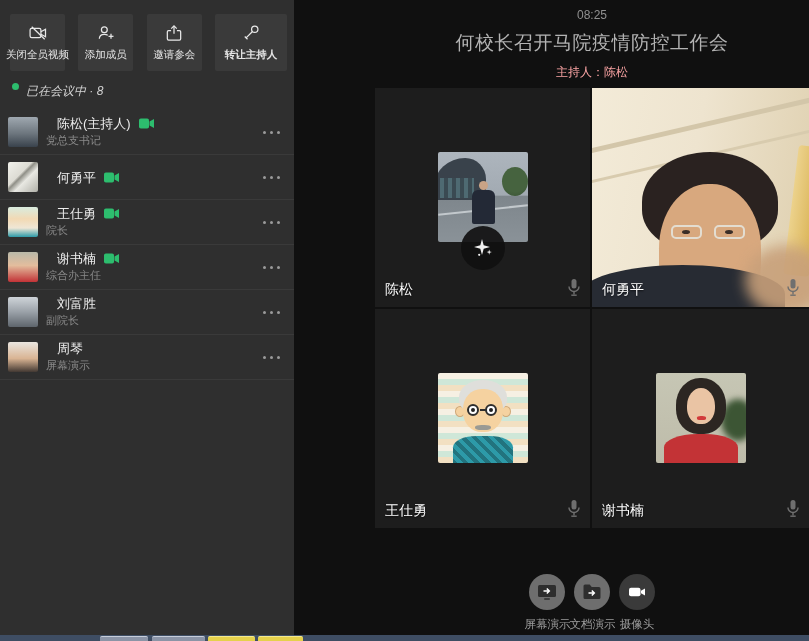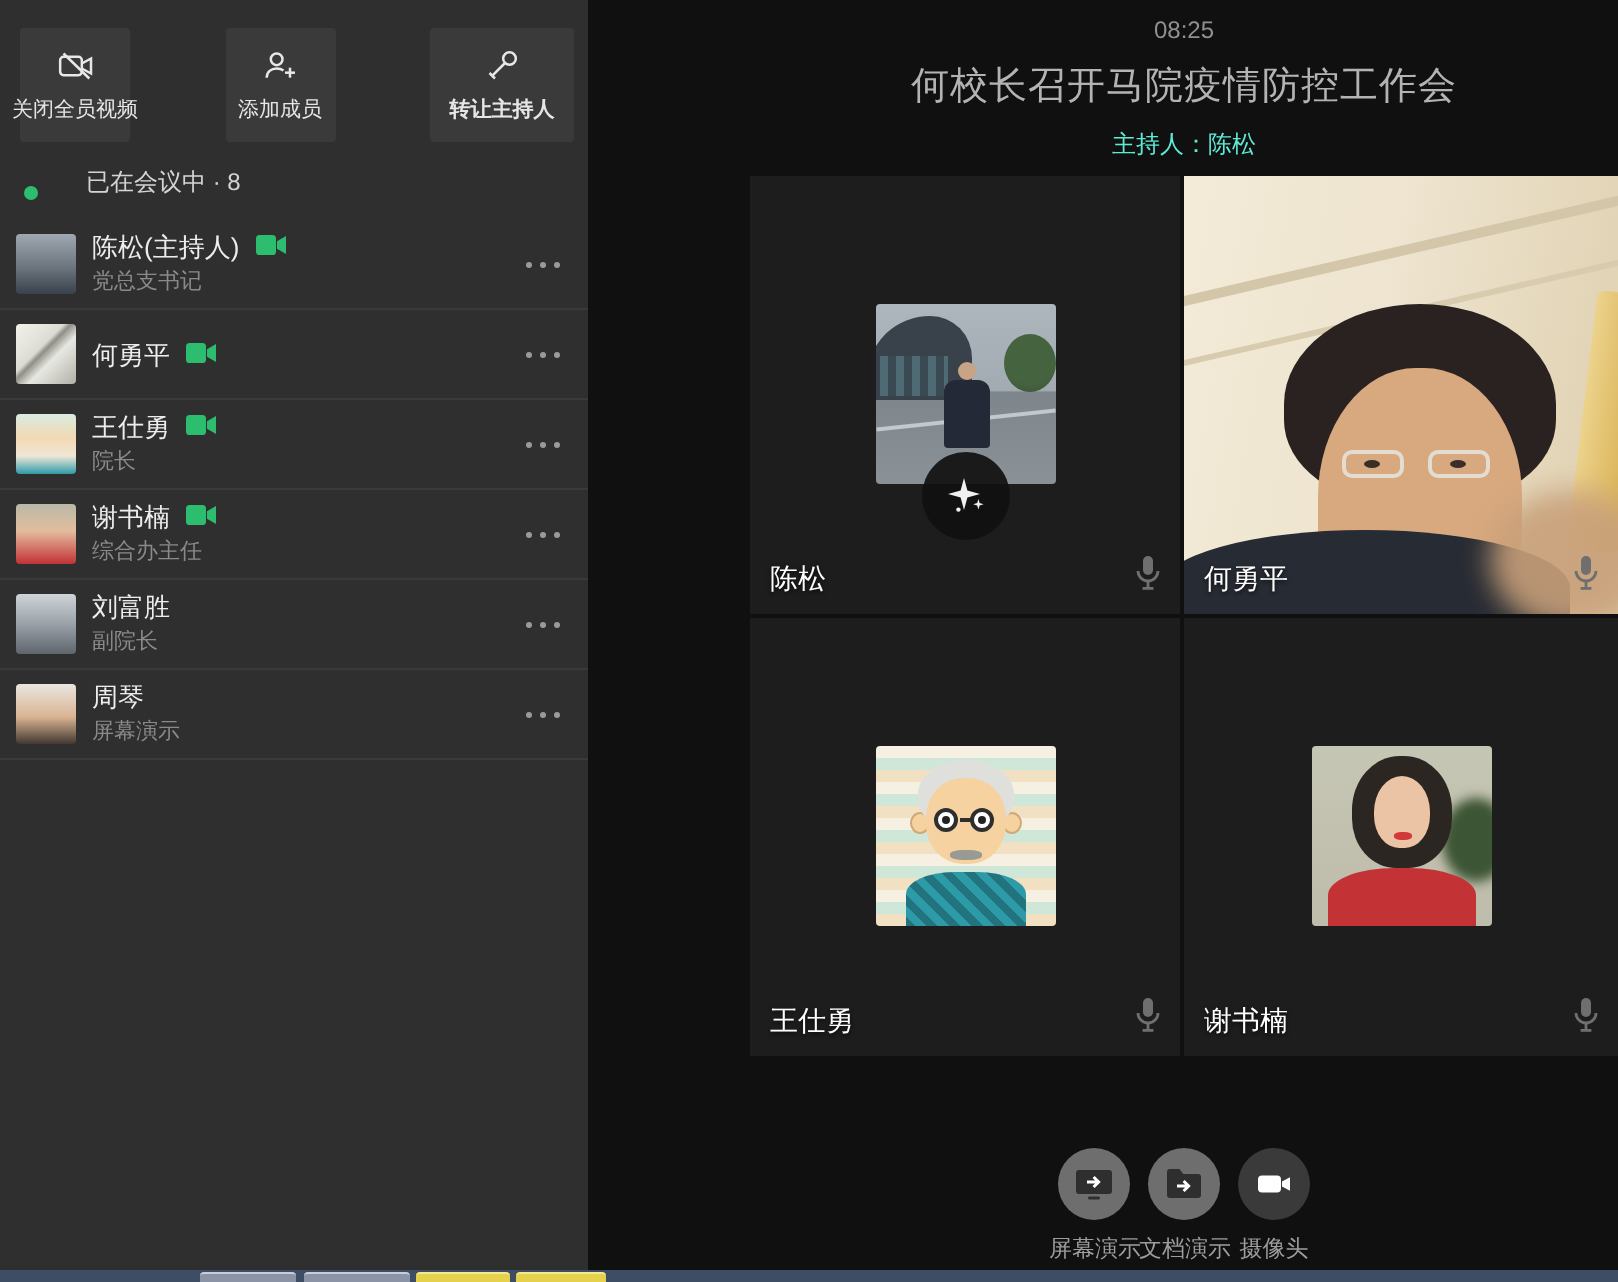--- a/index.html
+++ b/index.html
@@ -16,28 +16,28 @@
 
   .mtoolbar { position:absolute; top:14px; left:10px; width:277px; display:flex; justify-content:space-between; }
   .mtb-btn {
     background:#3a3a3a; border:0; border-radius:2px; height:57px; cursor:default;
     display:flex; flex-direction:column; align-items:center; justify-content:center; gap:5px;
     color:#e6e6e6; font-size:10.5px; white-space:nowrap; padding:0 2px;
   }
   .mtb-btn.w54 { width:55px; } .mtb-btn.w72 { width:72px;font-weight:bold; }
   .mtb-btn svg { display:block; }
 
-  .status-row { position:absolute; top:83px; left:12px; display:flex; align-items:flex-end; gap:24px; }
+  .status-row { position:absolute; top:83px; left:12px; display:flex; align-items:flex-start; gap:7px;font-style:italic; }
   .status-dot { width:7px; height:7px; border-radius:50%; background:#2dbd6e; }
   .status-text { font-size:12px; color:#d4d4d4; }
 
   .plist { position:absolute; top:110px; left:0; width:294px; }
   .prow { position:relative; height:45px; border-bottom:1px solid #3a3a3a; }
   .pavatar { position:absolute; left:8px; top:7px; width:30px; height:30px; border-radius:2px; }
-  .pname-line { position:absolute; left:46px; top:5px; display:flex; align-items:center; gap:8px; }
+  .pname-line { position:absolute; left:57px; top:5px; display:flex; align-items:center; gap:8px; }
   .prow.single .pname-line { top:14px; }
   .pname { font-size:13px; color:#ededed; white-space:nowrap; }
   .ptitle { position:absolute; left:46px; top:23px; font-size:11px; color:#8a8a8a; white-space:nowrap; }
   .more-dots { position:absolute; right:12px; top:19px; width:20px; height:6px; }
   .more-dots i { position:absolute; top:2px; width:3px; height:3px; border-radius:50%; background:#9a9a9a; }
   .more-dots i:nth-child(1){left:1px} .more-dots i:nth-child(2){left:8px} .more-dots i:nth-child(3){left:15px}
 
   .av1 { background:linear-gradient(180deg,#9fa8b0 0%,#6d767e 55%,#39424c 100%); }
   .av2 { background:linear-gradient(135deg,#f2f2ec 0%,#dddcd4 40%,#8f8f87 46%,#e8e8e2 60%,#b0b0a8 100%); }
   .av3 { background:linear-gradient(180deg,#d9ecdf 0%,#f2d9b4 40%,#efe7d6 70%,#2d9aa8 100%); }
@@ -45,21 +45,21 @@
   .av5 { background:linear-gradient(180deg,#cfd4d9 0%,#9aa1a8 50%,#5e656c 100%); }
   .av6 { background:linear-gradient(180deg,#4f7ecb 0%,#35589c 60%,#24406f 100%); }
   .av7 { background:linear-gradient(135deg,#ecdccb 0%,#caa18b 50%,#9a6a5a 100%); }
   .av8 { background:linear-gradient(180deg,#eae6e0 0%,#d9b493 55%,#423832 100%); }
 
   
   .main { position:absolute; left:294px; top:0; width:515px; height:635px; background:#101010;text-decoration:underline; }
   .mheader { position:absolute; left:81px; top:8px; width:434px; text-align:center; }
   .mtime { font-size:12px; color:#909090; margin-bottom:8px; }
   .mtitle { font-size:19px; color:#b3b3b3; margin-bottom:8px; letter-spacing:0.5px; }
-  .mhost { font-size:12px; color:#5eead4; }
+  .mhost { font-size:12px; color:#fca5a5; }
 
   .vgrid { position:absolute; left:81px; top:88px; width:434px; height:440px;
            display:grid; grid-template-columns:215px 217px; grid-template-rows:219px 219px; gap:2px; }
   .vtile { position:relative; background:#1d1d1d; overflow:hidden; }
   .vlabel { position:absolute; left:10px; bottom:8px; font-size:14px; color:#fff;
             text-shadow:0 1px 2px rgba(0,0,0,.7); z-index:5; }
   .vmic { position:absolute; right:9px; bottom:6px; z-index:5; }
 
   .tile-avatar { position:absolute; width:90px; height:90px; top:64px; left:50%; margin-left:-45px; border-radius:2px; overflow:hidden; z-index:2; }
   .beauty-badge { position:absolute; left:50%; margin-left:-22px; top:138px; width:44px; height:44px; border-radius:50%;
@@ -151,20 +151,30 @@
       <span>
         <svg width="20" height="20" viewBox="0 0 24 24">
             <circle cx="10" cy="8" r="3.5" stroke="#e8e8e8" fill="none" stroke-width="1.5"></circle>
             <path d="M4 19 c0-3.5 2.7-5.5 6-5.5 1.6 0 3 .4 4.1 1.2" stroke="#e8e8e8" fill="none" stroke-width="1.5"></path>
             <line x1="18" y1="13" x2="18" y2="19" stroke="#e8e8e8" stroke-width="1.5"></line>
             <line x1="15" y1="16" x2="21" y2="16" stroke="#e8e8e8" stroke-width="1.5"></line>
           </svg>
       </span>
       <span>添加成员</span>
     </button>
+    <button class="mtb-btn w54">
+      <span>
+        <svg width="20" height="20" viewBox="0 0 24 24">
+            <path d="M8.5 9 H5.5 A1.5 1.5 0 0 0 4 10.5 V19 a1.5 1.5 0 0 0 1.5 1.5 H18.5 A1.5 1.5 0 0 0 20 19 V10.5 A1.5 1.5 0 0 0 18.5 9 H15.5" stroke="#e8e8e8" fill="none" stroke-width="1.5"></path>
+            <line x1="12" y1="3.8" x2="12" y2="13" stroke="#e8e8e8" stroke-width="1.5"></line>
+            <path d="M8.7 6.8 L12 3.4 L15.3 6.8" stroke="#e8e8e8" fill="none" stroke-width="1.5"></path>
+          </svg>
+      </span>
+      <span>邀请参会</span>
+    </button>
     <button class="mtb-btn w72">
       <span>
         <svg width="20" height="20" viewBox="0 0 24 24">
             <circle cx="16.5" cy="7.5" r="3.8" stroke="#e8e8e8" fill="none" stroke-width="1.5"></circle>
             <path d="M13.8 10.2 L5.8 18.2" stroke="#e8e8e8" stroke-width="1.5"></path>
             <path d="M4.5 16.2 L7.8 19.5" stroke="#e8e8e8" stroke-width="1.5"></path>
           </svg>
       </span>
       <span>转让主持人</span>
     </button>

